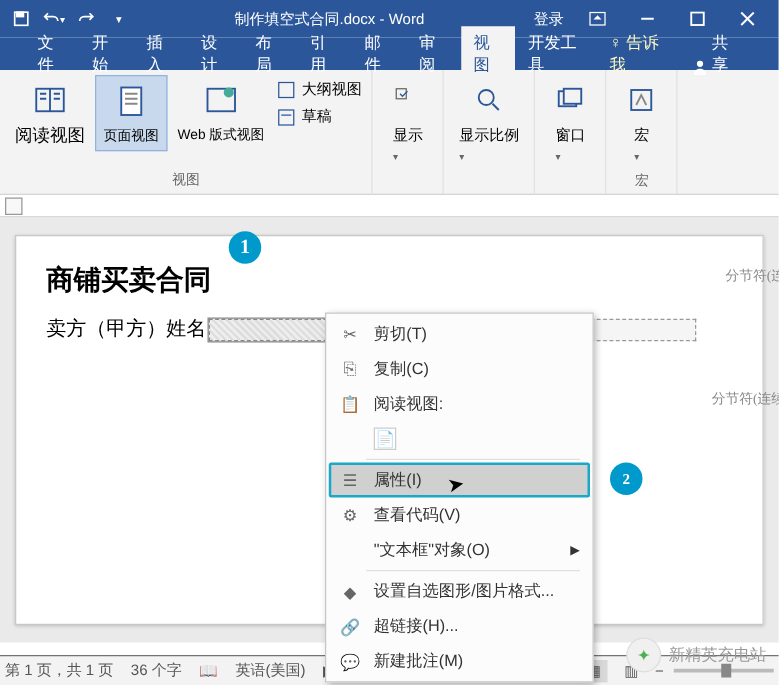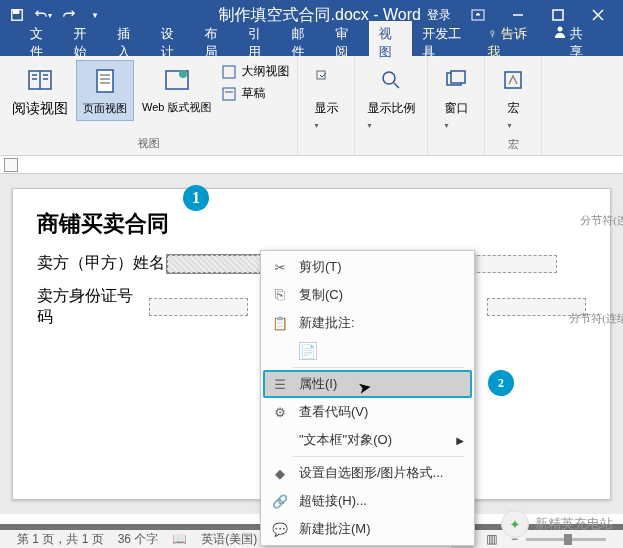--- a/index.html
+++ b/index.html
@@ -1,28 +1,28 @@
 <!DOCTYPE html>
 <html><head>
 <meta charset="utf-8">
 <style>
 *{margin:0;padding:0;box-sizing:border-box;font-family:"Microsoft YaHei",sans-serif}
 body{background:#fff;width:623px;height:548px;overflow:hidden;position:relative;font-size:12px}
 .titlebar{height:30px;background:#2b579a;display:flex;align-items:center;color:#fff;padding:0 6px}
 .qat{display:flex;gap:4px;align-items:center}
 .qat-btn{width:22px;height:22px;display:flex;align-items:center;justify-content:center;color:#fff}
-.title-center{flex:1;text-align:right;font-size:16px}
+.title-center{flex:1;text-align:center;font-size:12px}
 .title-right{display:flex;align-items:center;gap:2px}
 .login{padding:0 6px}
 .winbtn{width:38px;height:28px;display:flex;align-items:center;justify-content:center}
 .tabs{height:26px;background:#2b579a;display:flex;align-items:center;padding:0 20px;color:#fff;font-size:13px}
 .tab{padding:4px 10px;cursor:pointer}
 .tab.active{background:#f3f3f3;color:#2b579a}
 .tell{color:#fef9c3;padding:4px 8px}
-.share{margin-left:auto;padding:4px 10px;display:flex;align-items:flex-start;gap:4px}
+.share{margin-left:auto;padding:4px 10px;display:flex;align-items:flex-end;gap:4px}
 .ribbon{height:100px;background:#f3f3f3;border-bottom:1px solid #d4d4d4;display:flex}
 .group{border-right:1px solid #e1e1e1;padding:4px 6px 2px;display:flex;flex-direction:column}
 .group-body{flex:1;display:flex;align-items:flex-start;gap:2px}
 .group-label{text-align:center;font-size:11px;color:#666;padding:2px 0}
 .bigbtn{display:flex;flex-direction:column;align-items:center;padding:4px 6px;gap:4px;min-width:44px}
 .bigbtn.active{background:#c8d8ed;border:1px solid #92b3dd}
 .bigicon{width:32px;height:32px;display:flex;align-items:center;justify-content:center}
 .smalllist{display:flex;flex-direction:column;gap:3px;padding-top:2px}
 .smallitem{display:flex;align-items:center;gap:4px;padding:1px 2px}
 .dropdown-arrow{font-size:8px;color:#666}
@@ -36,21 +36,21 @@
 .field{display:flex;align-items:center;gap:2px}
 .textbox{display:inline-block;width:100px;height:18px;border:1px dashed #999;background:#f5f5f5}
 .textbox.sel{border:1px dashed #888;background:repeating-linear-gradient(45deg,#ddd,#ddd 2px,#eee 2px,#eee 4px);box-shadow:0 0 0 1px #888}
 .badge{width:26px;height:26px;border-radius:50%;background:#0099cc;color:#fff;display:flex;align-items:center;justify-content:center;font-weight:bold;position:absolute;font-family:"Microsoft YaHei"}
 .ctxmenu{position:absolute;left:260px;top:250px;width:215px;background:#fcfcfc;border:1px solid #c6c6c6;box-shadow:2px 2px 6px rgba(0,0,0,.3);z-index:10;padding:2px}
 .ctxitem{display:flex;align-items:center;padding:5px 8px;gap:10px;font-size:13px;color:#333}
 .ctxitem .icon-slot{width:18px;height:18px;display:flex;align-items:center;justify-content:center;color:#666}
 .ctxitem.hl{background:#d0d0d0;border:2px solid #1ba8c7;border-radius:2px;padding:3px 6px}
 .ctxsep{height:1px;background:#e0e0e0;margin:2px 8px 2px 30px}
 .cursor{position:absolute;left:358px;top:378px;z-index:20;font-size:16px;color:#000;transform:rotate(-10deg)}
-.statusbar{position:absolute;bottom:0;left:0;right:0;height:24px;background:#f3f3f3;border-top:6px solid #737373;display:flex;align-items:center;padding:0 17px;font-size:12px;color:#555;gap:14px}
+.statusbar{position:absolute;bottom:0;left:0;right:0;height:24px;background:#f3f3f3;border-top:1px solid #737373;display:flex;align-items:center;padding:0 4px;font-size:12px;color:#555;gap:14px}
 .statusbar .right{margin-left:auto;display:flex;align-items:center;gap:8px}
 .viewbtn{width:22px;height:18px;border:1px solid transparent;display:flex;align-items:center;justify-content:center}
 .viewbtn.active{background:#d8d8d8}
 .slider{width:80px;height:3px;background:#bbb;position:relative}
 .slider-thumb{position:absolute;left:38px;top:-4px;width:8px;height:11px;background:#888}
 .wm{position:absolute;right:10px;bottom:10px;display:flex;align-items:center;gap:6px;font-size:13px;color:#999;z-index:30}
 .wm-icon{width:28px;height:28px;border-radius:50%;background:#f0f0f0;border:1px solid #ddd;display:flex;align-items:center;justify-content:center;color:#4caf50}
 </style>
 </head>
 <body>
@@ -249,46 +249,36 @@
     <div class="row">
       <div class="field">
           <span>卖方（甲方）姓名</span>
           <span class="textbox sel"></span>
         </div>
       <div class="field">
           <span>买方（乙方）姓名</span>
           <span class="textbox"></span>
         </div>
     </div>
-    <div class="row">
-      <div class="field">
-          <span>卖方身份证号码</span>
-          <span class="textbox"></span>
-        </div>
-      <div class="field" style="margin-left:130px">
-          <span>证号码</span>
-          <span class="textbox"></span>
-        </div>
-    </div>
     <div class="section-break" style="right:-18px;top:122px">分节符(连续</div>
   </div>
 </div>
 
 <div class="ctxmenu">
   <div class="ctxitem">
       <span class="icon-slot">✂</span>
       <span>剪切(T)</span>
     </div>
   <div class="ctxitem">
       <span class="icon-slot">⎘</span>
       <span>复制(C)</span>
     </div>
   <div class="ctxitem">
       <span class="icon-slot">📋</span>
-      <span>新建批注:</span>
+      <span>阅读视图:</span>
     </div>
   <div class="ctxitem">
       <span class="icon-slot"></span>
       <span class="icon-slot" style="border:1px solid #ccc;background:#fff">📄</span>
     </div>
   <div class="ctxsep"></div>
   <div class="ctxitem hl">
       <span class="icon-slot">☰</span>
       <span>属性(I)</span>
     </div>

